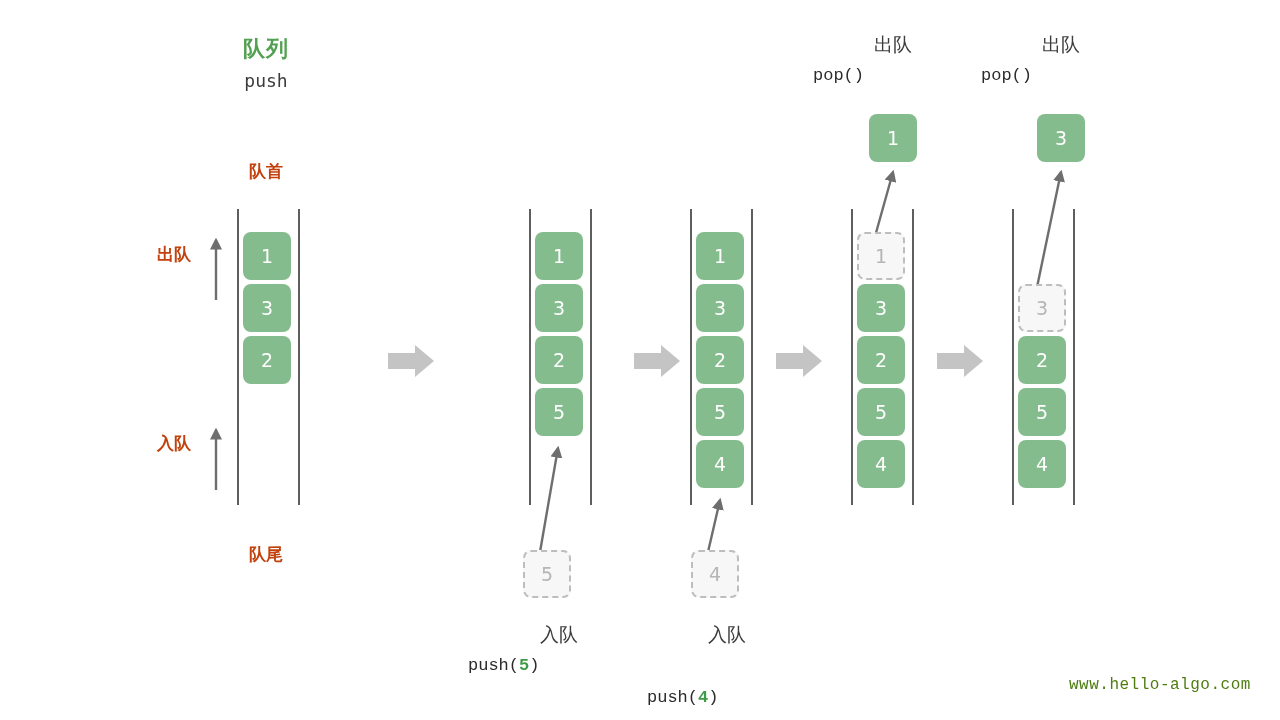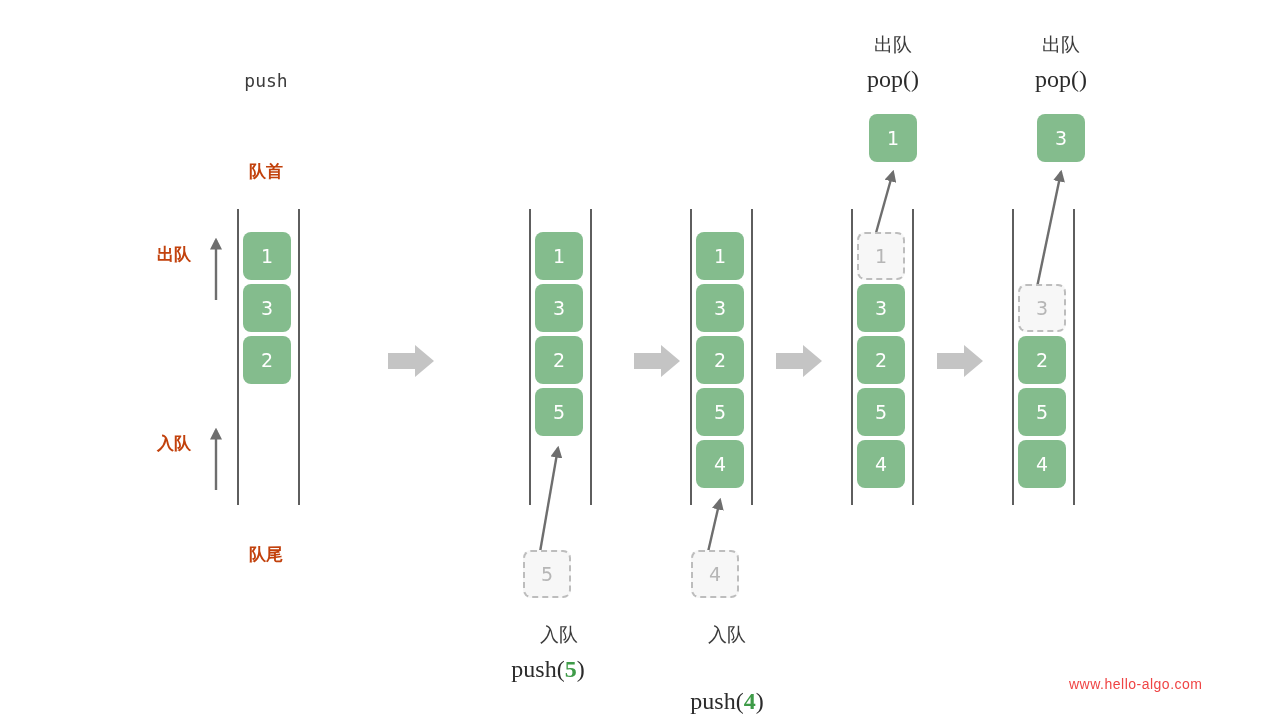--- a/index.html
+++ b/index.html
@@ -38,32 +38,31 @@
     text-align: center;
     white-space: nowrap;
   }
   .op-cn {
     font-size: 19px;
     color: #3C3C3C;
     text-align: center;
     white-space: nowrap;
   }
   .op-code {
-    font-family: Liberation Serif, serif;
-    font-size: 24px;
+    font-family: Liberation Mono, monospace;
+    font-size: 17px;
     color: #2B2B2B;
-    text-align: center;
     white-space: nowrap;
   }
   .op-code .val { color: #3E9B48; font-weight: bold; }
 
   .watermark {
-    font-family: Liberation Sans, sans-serif;
-    font-size: 14px;
-    color: #ef4444;
+    font-family: Liberation Mono, monospace;
+    font-size: 16px;
+    color: #4d7c0f;
     letter-spacing: 0.5px;
     white-space: nowrap;
   }
 
   
   .rail {
     width: 1.6px;
     background: #5E5E5E;
   }
 
@@ -118,20 +117,21 @@
 
     <g>
       <line x1="874" y1="240" x2="893" y2="172" stroke="#6E6E6E" stroke-width="2.4" marker-end="url(#thin-arrow)"></line>
     </g>
 
     <g>
       <line x1="1036" y1="292" x2="1061" y2="172" stroke="#6E6E6E" stroke-width="2.4" marker-end="url(#thin-arrow)"></line>
     </g>
   </svg>
 
+  <div class="abs title-cn" style="left:186px;top:34px;width:160px;">队列</div>
   <div class="abs title-en" style="left:186px;top:70px;width:160px;">push</div>
 
   <div class="abs label-bold" style="left:186px;top:160px;width:160px;">队首</div>
   <div class="abs label-bold" style="left:186px;top:543px;width:160px;">队尾</div>
 
   <div class="abs label-bold" style="left:146px;top:243px;width:56px;">出队</div>
   <div class="abs label-bold" style="left:146px;top:432px;width:56px;">入队</div>
 
   <div class="abs rail" style="left:237px;top:209px;height:296px;"></div>
   <div class="abs rail" style="left:298px;top:209px;height:296px;"></div>

